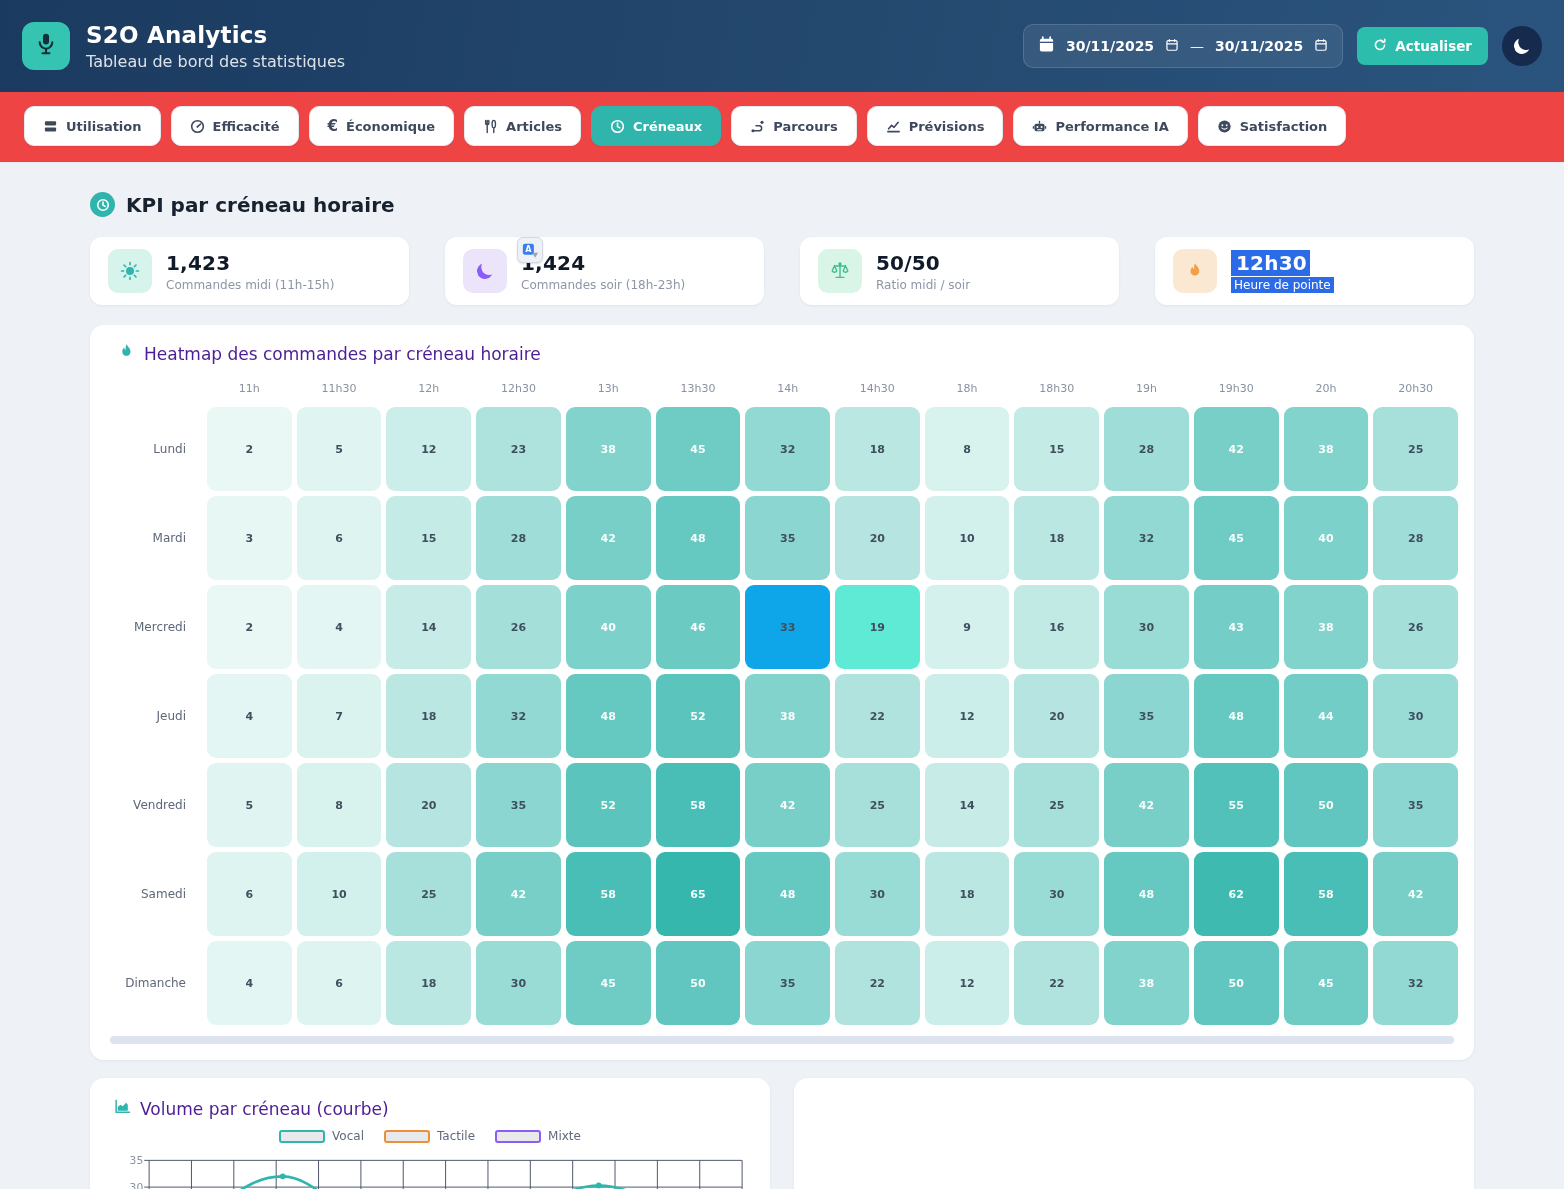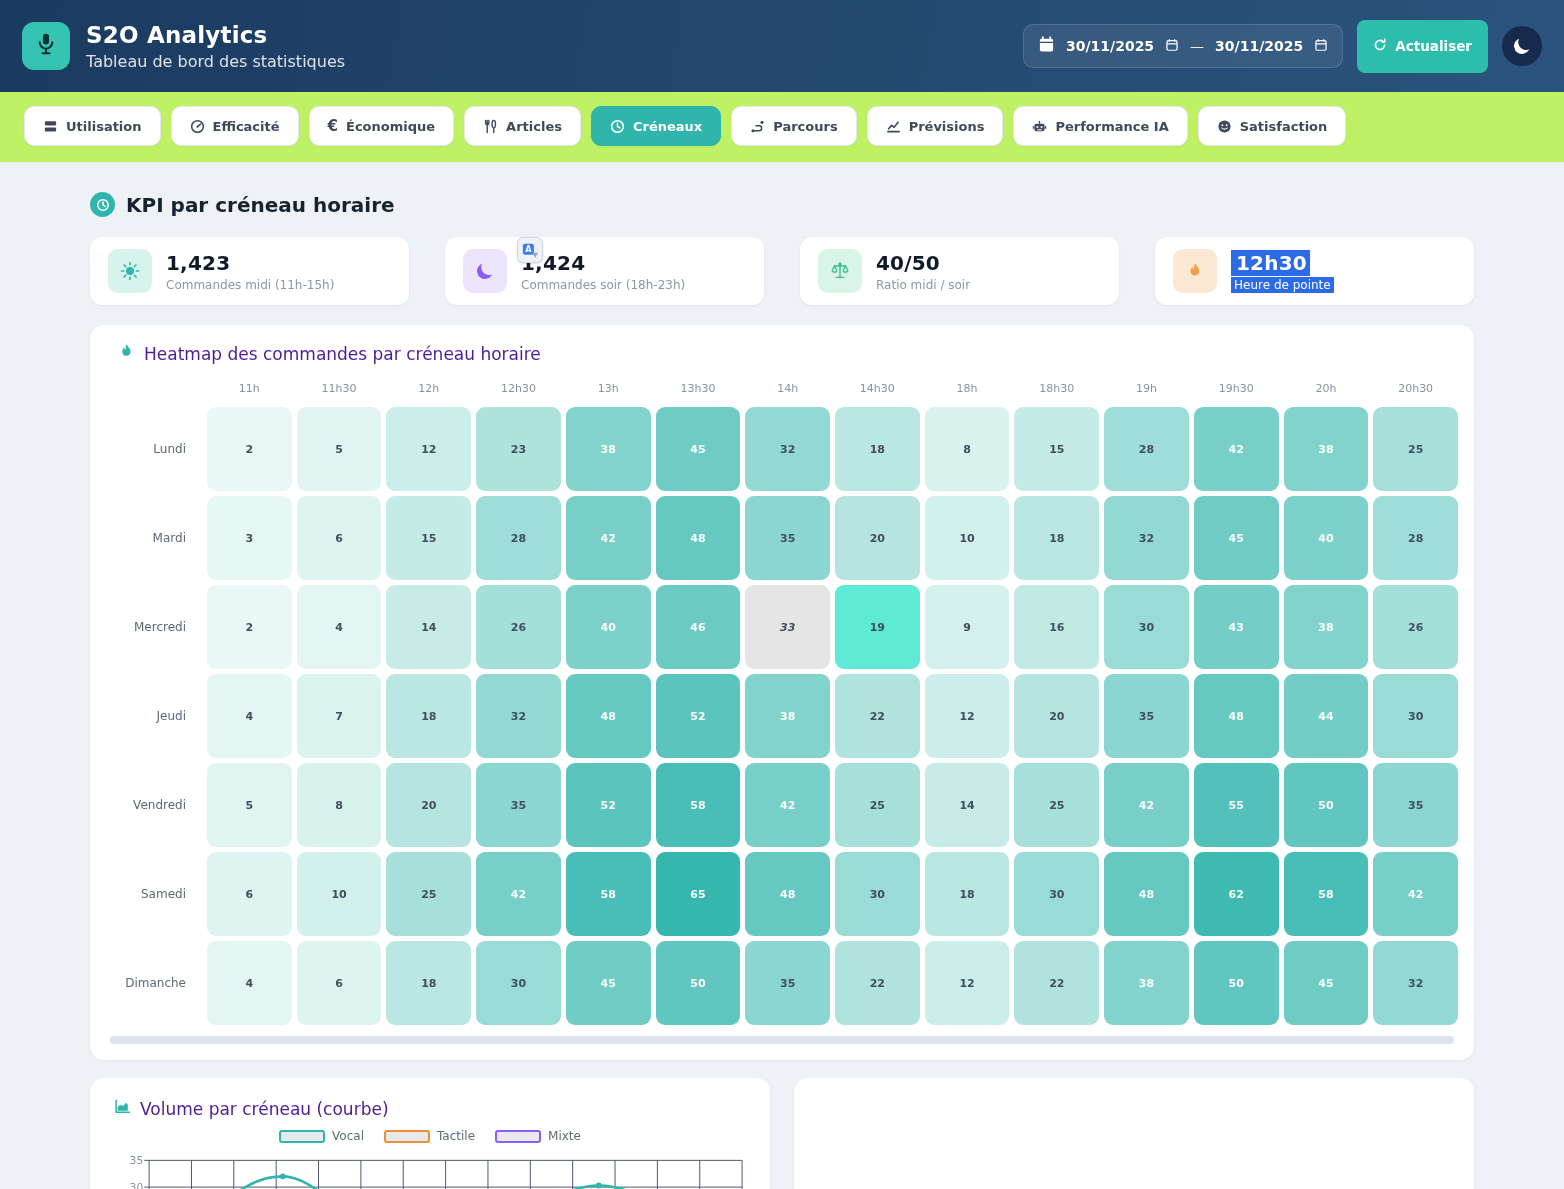--- a/index.html
+++ b/index.html
@@ -11,30 +11,30 @@
             display:flex; align-items:center; padding:0 22px; gap:16px; }
   .logo { width:48px; height:48px; border-radius:12px; background:#35c3b2; display:flex;
           align-items:center; justify-content:center; flex:none; }
   .htitles .t { color:#fff; font-size:23px; font-weight:700; letter-spacing:.2px; }
   .htitles .s { color:rgba(255,255,255,.85); font-size:16px; margin-top:4px; }
   .hright { margin-left:auto; display:flex; align-items:center; gap:14px; }
   .datebox { height:44px; border-radius:10px; background:rgba(255,255,255,.08);
              border:1px solid rgba(255,255,255,.14); display:flex; align-items:center;
              gap:11px; padding:0 14px; color:#fff; font-size:14px; font-weight:700; }
   .datebox .sep { font-weight:400; opacity:.9; }
-  .refresh-btn { height:53px; border:none; border-radius:8px; background:#2dbdad; color:#fff;
+  .refresh-btn { height:38px; border:none; border-radius:8px; background:#2dbdad; color:#fff;
                  font-family:inherit; font-size:13.5px; font-weight:600; padding:0 16px;
                  display:flex; align-items:center; gap:8px; cursor:pointer; }
   .theme-toggle { width:40px; height:40px; border-radius:50%; background:#152a4c; border:none;
                   display:flex; align-items:center; justify-content:center; cursor:pointer; }
   .crescent { display:inline-block; width:16px; height:16px; border-radius:50%;
               box-shadow:inset 5px -3px 0 0 currentColor; transform:rotate(-12deg); }
 
   
-  .tabbar { background:#bef264; padding:14px 24px 16px; display:flex; gap:10px;
+  .tabbar { background:#ef4444; padding:14px 24px 16px; display:flex; gap:10px;
             box-shadow:0 1px 0 #e8ecf2; }
   .tab { display:flex; align-items:center; gap:8px; height:40px; padding:0 18px;
          background:#fff; border:1px solid #e4e8ef; border-radius:10px; font-family:inherit;
          font-size:13px; font-weight:600; color:#3e4a5c; cursor:pointer;
          box-shadow:0 1px 2px rgba(18,42,70,.05); white-space:nowrap; }
   .tab.active { background:#2fb5ab; border-color:#2fb5ab; color:#fff; }
   .tab .tab-icon { display:flex; align-items:center; }
 
   
   .content { padding:22px 90px 0; }
@@ -274,21 +274,21 @@
       </div>
       <div class="kpi-card">
         <div class="kpi-icon" style="background:#d9f5e7;color:#3fbf8f">
           <svg viewBox="0 0 20 20" width="20" height="20" fill="none" stroke="currentColor" stroke-width="1.4" stroke-linecap="round">
             <path d="M10 3.2v13.2M6.2 16.4h7.6M4.5 5h11"></path>
             <path d="M4.5 5 2.2 9.8a2.5 2.5 0 0 0 4.6 0L4.5 5zM15.5 5l-2.3 4.8a2.5 2.5 0 0 0 4.6 0L15.5 5z"></path>
             <circle cx="10" cy="3" r="1" fill="currentColor"></circle>
           </svg>
         </div>
         <div class="kpi-text">
-          <div class="kpi-value">40/50</div>
+          <div class="kpi-value">50/50</div>
           <div class="kpi-label">Ratio midi / soir</div>
         </div>
       </div>
       <div class="kpi-card">
         <div class="kpi-icon" style="background:#fbe8d3;color:#f0a04b">
           <svg viewBox="0 0 16 16" width="18" height="18" fill="currentColor">
             <path d="M8.2 1.2c.9 2.6 3.6 3.9 3.6 7a3.9 3.9 0 0 1-7.8 0c0-1.7.8-2.9 1.8-3.9.1 1 .5 1.9 1.5 2.2-.4-1.8 0-3.9.9-5.3z"></path>
           </svg>
         </div>
         <div class="kpi-text">
@@ -353,21 +353,21 @@
         <div class="hm-cell" style="background: rgb(110, 204, 197); color: rgba(255, 255, 255, 0.96);">45</div>
         <div class="hm-cell" style="background: rgb(124, 209, 202); color: rgba(255, 255, 255, 0.96);">40</div>
         <div class="hm-cell" style="background: rgb(159, 221, 216); color: rgb(63, 79, 94);">28</div>
         <div class="hm-daylabel">Mercredi</div>
         <div class="hm-cell" style="background: rgb(233, 248, 245); color: rgb(63, 79, 94);">2</div>
         <div class="hm-cell" style="background: rgb(227, 246, 243); color: rgb(63, 79, 94);">4</div>
         <div class="hm-cell" style="background: rgb(199, 236, 231); color: rgb(63, 79, 94);">14</div>
         <div class="hm-cell" style="background: rgb(164, 223, 218); color: rgb(63, 79, 94);">26</div>
         <div class="hm-cell" style="background: rgb(124, 209, 202); color: rgba(255, 255, 255, 0.96);">40</div>
         <div class="hm-cell" style="background: rgb(107, 203, 195); color: rgba(255, 255, 255, 0.96);">46</div>
-        <div class="hm-cell" style="background: #e5e5e5; color: rgb(63, 79, 94); font-style: italic;">33</div>
+        <div class="hm-cell" style="background: #0ea5e9; color: rgb(63, 79, 94);">33</div>
         <div class="hm-cell" style="background: #5eead4; color: rgb(63, 79, 94);">19</div>
         <div class="hm-cell" style="background: rgb(213, 241, 237); color: rgb(63, 79, 94);">9</div>
         <div class="hm-cell" style="background: rgb(193, 234, 229); color: rgb(63, 79, 94);">16</div>
         <div class="hm-cell" style="background: rgb(153, 219, 213); color: rgb(63, 79, 94);">30</div>
         <div class="hm-cell" style="background: rgb(116, 206, 199); color: rgba(255, 255, 255, 0.96);">43</div>
         <div class="hm-cell" style="background: rgb(130, 211, 204); color: rgba(255, 255, 255, 0.96);">38</div>
         <div class="hm-cell" style="background: rgb(164, 223, 218); color: rgb(63, 79, 94);">26</div>
         <div class="hm-daylabel">Jeudi</div>
         <div class="hm-cell" style="background: rgb(227, 246, 243); color: rgb(63, 79, 94);">4</div>
         <div class="hm-cell" style="background: rgb(219, 243, 239); color: rgb(63, 79, 94);">7</div>

